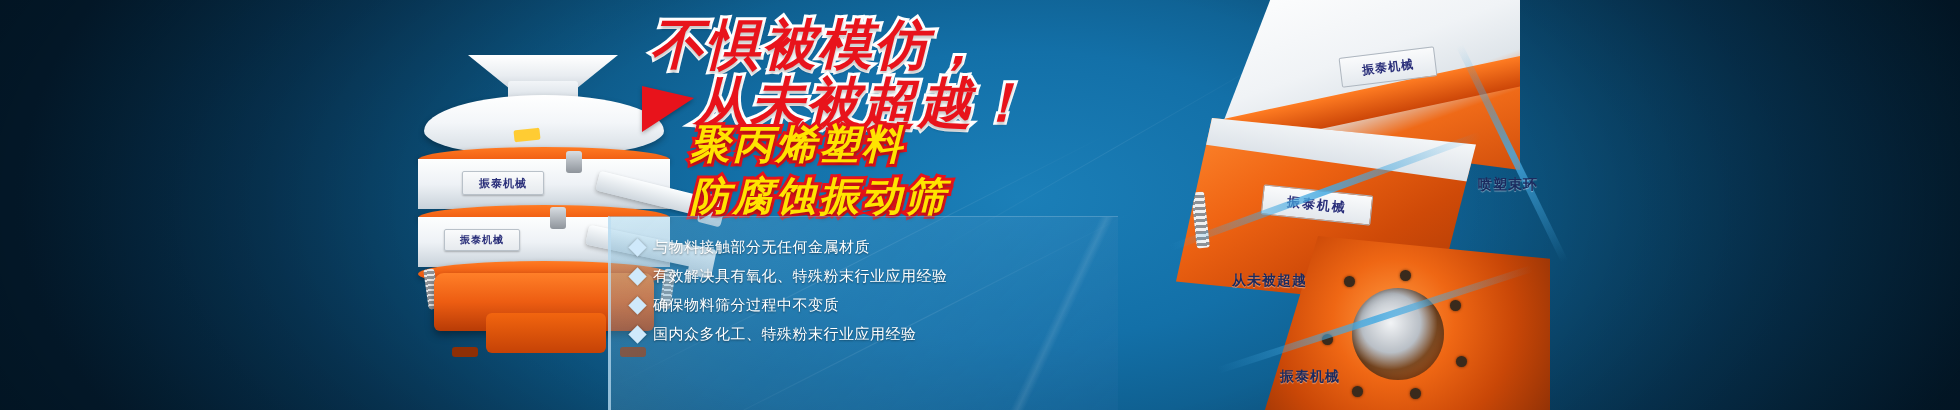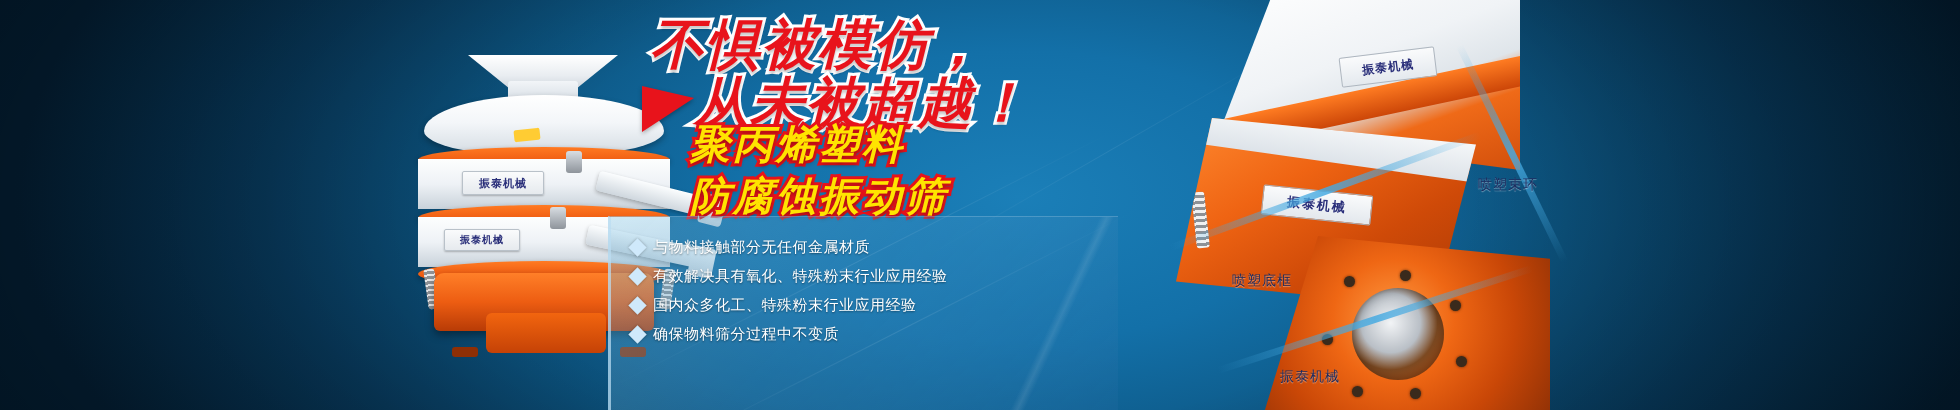--- a/index.html
+++ b/index.html
@@ -85,21 +85,21 @@
   .bullets .edge{position:absolute;right:0;top:0;width:150px;height:100%;
     background:linear-gradient(115deg,rgba(255,255,255,0) 55%,rgba(255,255,255,.10) 58%,rgba(255,255,255,0) 61%);}
   .b-row{display:flex;align-items:center;height:29px;color:#ffffff;font-size:15px;letter-spacing:.5px;
     text-shadow:0 1px 2px rgba(0,0,0,.45);}
   .b-dia{width:13px;height:13px;margin-right:9px;flex:none;
     background:#cfe9fb;transform:rotate(45deg);box-shadow:0 0 3px rgba(0,0,0,.3);}
 
   
   .panels{position:absolute;left:1190px;top:0;width:430px;height:410px;}
   .panel{position:absolute;overflow:hidden;}
-  .p-cap{position:absolute;color:#1b2a5e;font-size:14px;font-weight:normal;letter-spacing:1px;
+  .p-cap{position:absolute;color:#1b2a5e;font-size:14px;font-weight:bold;letter-spacing:1px;
     text-shadow:0 1px 1px rgba(255,255,255,.45);z-index:5;white-space:nowrap;}
 
   .p-top{left:30px;top:-10px;width:300px;height:180px;
     clip-path:polygon(18% 0,100% 0,100% 100%,0 78%);
     background:linear-gradient(160deg,#ffffff 0%,#f0f3f6 40%,#dfe5ea 58%,#ef6a18 72%,#d24f0c 100%);}
   .p-top .plate{position:absolute;left:120px;top:62px;width:96px;height:30px;background:linear-gradient(180deg,#fafbfc,#e4e9ee);
     border:1px solid #aeb6bf;border-radius:2px;display:flex;align-items:center;justify-content:center;
     font-size:12px;font-weight:bold;color:#2a2f7a;letter-spacing:1px;transform:rotate(-7deg);}
   .p-top .orange-band{position:absolute;left:-20px;top:96px;width:360px;height:30px;background:linear-gradient(180deg,#ff7c22,#cc4608);transform:rotate(-12deg);}
 
@@ -186,25 +186,25 @@
     <div class="b-row">
       <span class="b-dia"></span>
       <span>与物料接触部分无任何金属材质</span>
     </div>
     <div class="b-row">
       <span class="b-dia"></span>
       <span>有效解决具有氧化、特殊粉末行业应用经验</span>
     </div>
     <div class="b-row">
       <span class="b-dia"></span>
+      <span>确保物料筛分过程中不变质</span>
+    </div>
+    <div class="b-row">
+      <span class="b-dia"></span>
       <span>国内众多化工、特殊粉末行业应用经验</span>
-    </div>
-    <div class="b-row">
-      <span class="b-dia"></span>
-      <span>确保物料筛分过程中不变质</span>
     </div>
   </div>
 
   <div class="panels">
 
     <div class="panel p-top">
       <div class="orange-band"></div>
       <div class="plate">振泰机械</div>
     </div>
 
@@ -219,21 +219,21 @@
       <div class="bolt" style="left:84px;top:40px;"></div>
       <div class="bolt" style="left:140px;top:34px;"></div>
       <div class="bolt" style="left:190px;top:64px;"></div>
       <div class="bolt" style="left:196px;top:120px;"></div>
       <div class="bolt" style="left:150px;top:152px;"></div>
       <div class="bolt" style="left:92px;top:150px;"></div>
       <div class="bolt" style="left:62px;top:98px;"></div>
     </div>
 
     <div class="p-cap pan-cap-1">喷塑束环</div>
-    <div class="p-cap pan-cap-2">喷塑底框</div>
+    <div class="p-cap pan-cap-2">从未被超越</div>
     <div class="p-cap pan-cap-3">振泰机械</div>
   </div>
 
   <div class="sep sep1"></div>
   <div class="sep sep2"></div>
   <div class="sep sep3"></div>
 
 </div>
 
 </body></html>

